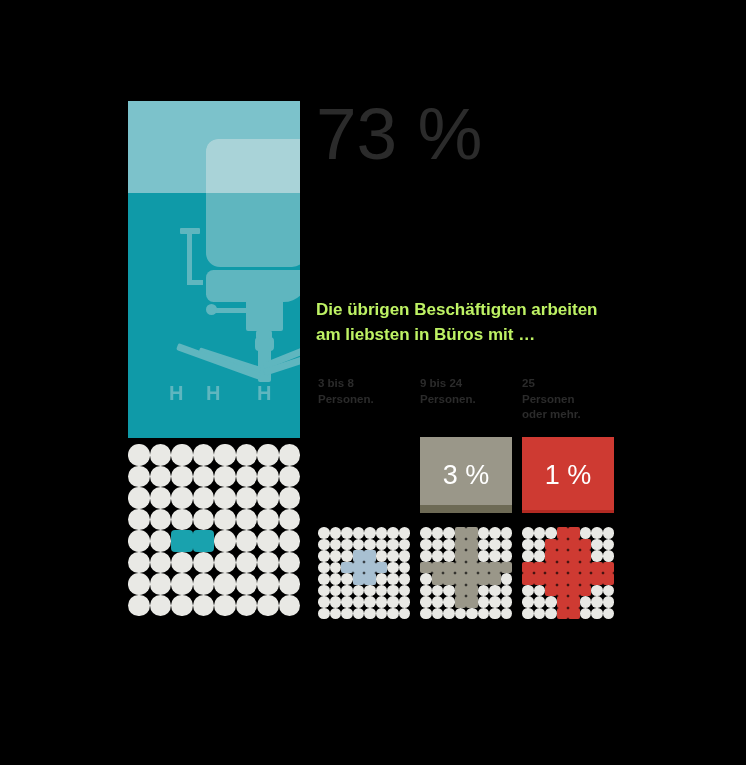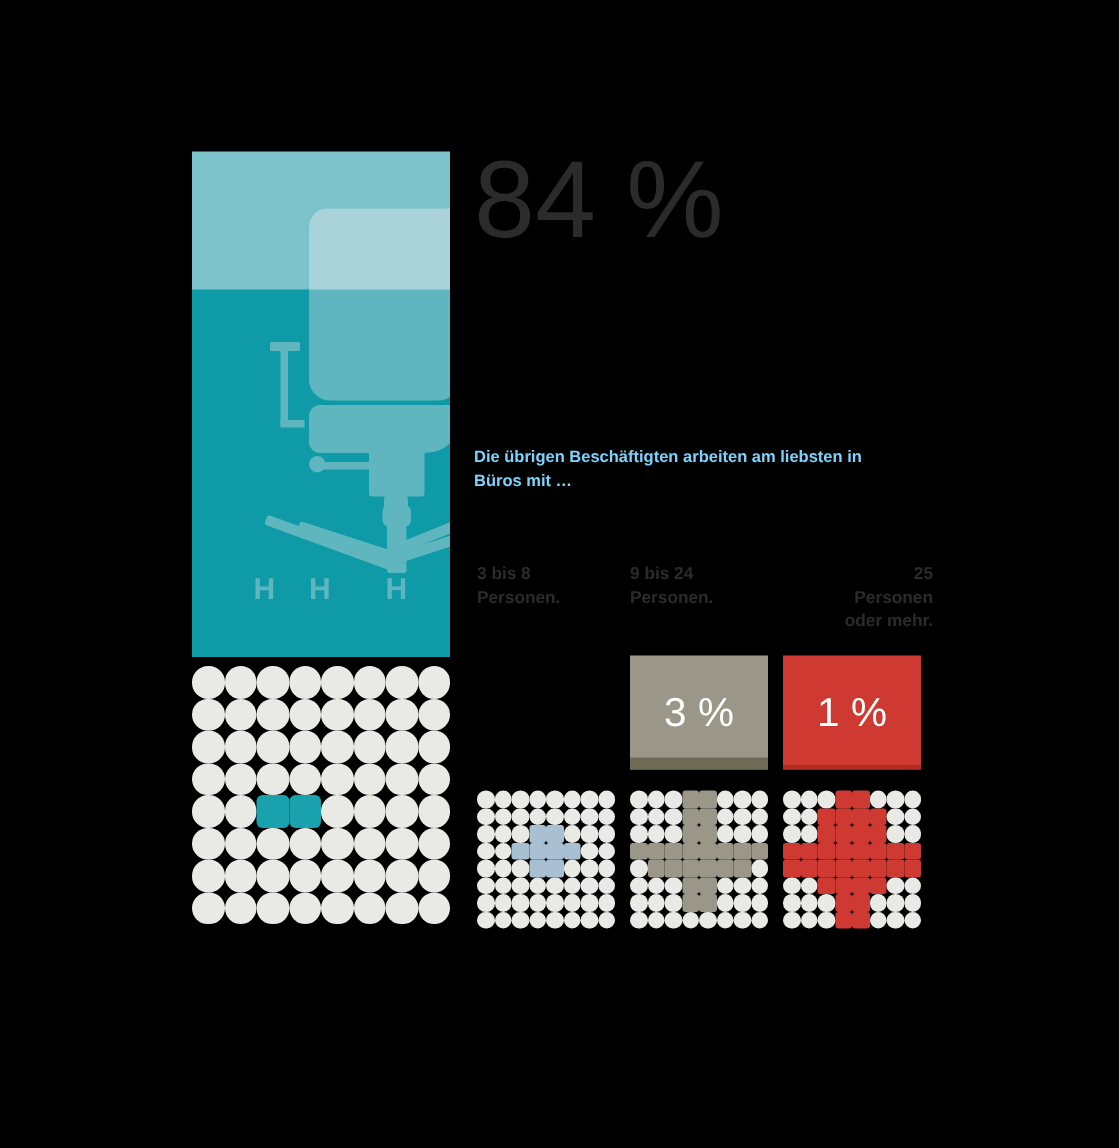--- a/index.html
+++ b/index.html
@@ -132,39 +132,39 @@
     width: 290px;
     font-size: 18px;
     line-height: 1.35;
     color: #2b2b2b;
     font-weight: 400;
   }
   #lead-in {
     position: absolute;
     left: 316px; top: 298px;
     width: 290px;
-    font-size: 11px;
+    font-size: 17px;
     line-height: 1.45;
     font-weight: 700;
-    color: #7dd3fc;
+    color: #bef264;
   }
 
   
   .col-label {
     position: absolute;
     top: 376px;
     width: 100px;
     font-size: 11.5px;
     line-height: 1.35;
     font-weight: 700;
     color: #2b2b2b;
   }
   #col-label-0 { left: 318px; }
   #col-label-1 { left: 420px; }
-  #col-label-2 { left: 522px; text-align: right; }
+  #col-label-2 { left: 522px; }
 
   
   .pct-box {
     position: absolute;
     top: 437px;
     width: 92px;
     height: 76px;
     display: flex;
     align-items: center;
     justify-content: center;
@@ -248,21 +248,21 @@
     <div class="chair-leg" style="left:132px; top:266px; width:64px; transform: rotate(198deg);"></div>
     <div class="chair-leg" style="left:132px; top:272px; width:88px; transform: rotate(200deg);"></div>
     <div class="chair-leg" style="left:136px; top:262px; width:46px; transform: rotate(-22deg);"></div>
     <div class="chair-leg" style="left:136px; top:268px; width:46px; transform: rotate(-18deg);"></div>
 
     <div class="chair-caster" style="left:41px; top:282px;">H</div>
     <div class="chair-caster" style="left:78px; top:282px;">H</div>
     <div class="chair-caster" style="left:129px; top:282px;">H</div>
   </div>
 
-  <div id="headline-pct">84 %</div>
+  <div id="headline-pct">73 %</div>
 
   <div id="lead-in">Die übrigen Beschäftigten arbeiten am liebsten in Büros mit …</div>
 
   <div class="col-label" id="col-label-0">3 bis 8<br>Personen.</div>
   <div class="col-label" id="col-label-1">9 bis 24<br>Personen.</div>
   <div class="col-label" id="col-label-2">25<br>Personen<br>oder mehr.</div>
 
   <div class="pct-box" id="pct-box-1">
     <div class="pct-fill"></div>
     <span class="pct-text">3 %</span>

